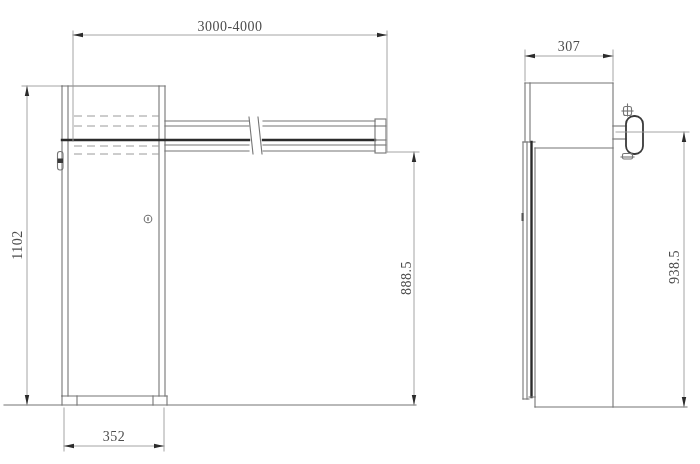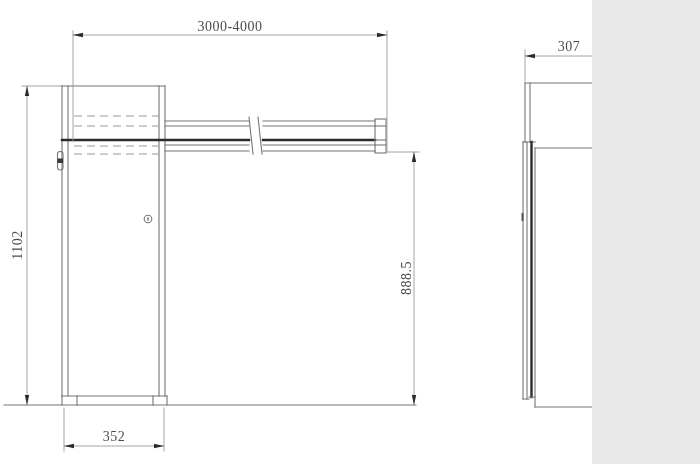--- a/index.html
+++ b/index.html
@@ -1,19 +1,19 @@
 <!DOCTYPE html>
 <html style="--bg: #ffffff; --line: #757575; --line-dark: #2b2b2b; --line-light: #9a9a9a; --text: #4d4d4d;"><head>
 <meta charset="utf-8">
 <style>
   :root{
     --bg:#ffffff; --line:#757575; --line-dark:#2b2b2b; --line-light:#9a9a9a; --text:#4d4d4d;
   }
   html,body{margin:0;padding:0;background:#e8e8e8;}
-  .canvas{width:592px;height:464px;background:var(--bg);position:relative;overflow:hidden;}
+  .canvas{width:700px;height:464px;background:var(--bg);position:relative;overflow:hidden;}
   svg{display:block;}
   .ol{stroke:var(--line);stroke-width:1.1;fill:none;stroke-linecap:square;}
   .thin{stroke:var(--line-light);stroke-width:0.9;fill:none;stroke-linecap:square;}
   .thick{stroke:var(--line-dark);stroke-width:2.4;fill:none;stroke-linecap:square;}
   .dash{stroke:var(--line-light);stroke-width:1;fill:none;stroke-dasharray:8 5;}
   .dim{stroke:var(--line-light);stroke-width:0.9;fill:none;stroke-linecap:square;}
   .arrow{fill:var(--line-dark);stroke:none;}
   .lbl{font-family:"Liberation Serif","DejaVu Serif",serif;font-size:14px;fill:var(--text);letter-spacing:0.5px;}
 </style>
 </head>

